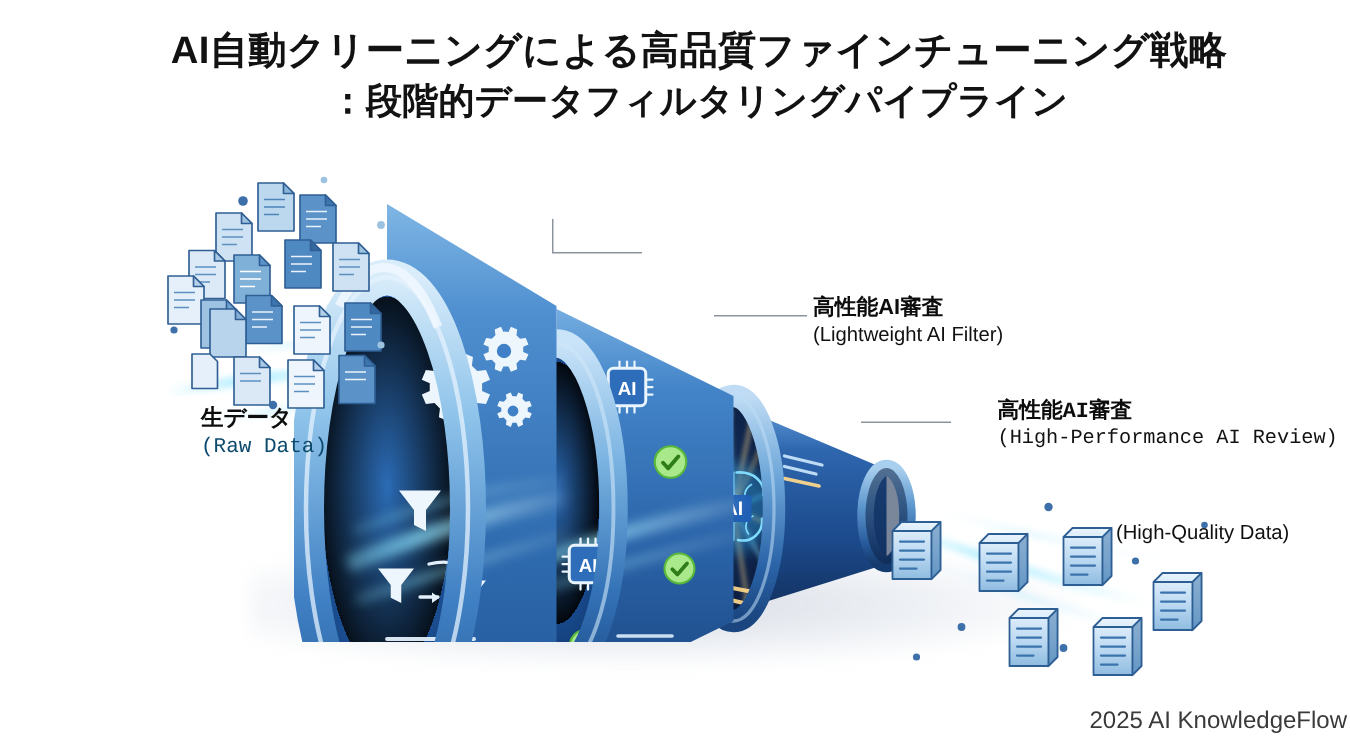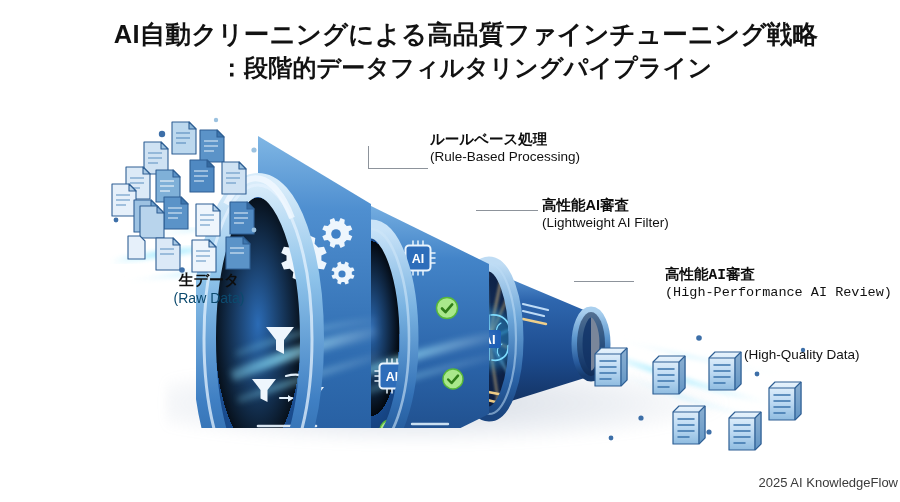--- a/index.html
+++ b/index.html
@@ -19,38 +19,38 @@
   }
   .title-line{
     font-weight:bold;color:#121212;letter-spacing:.2px;
     font-size:25.5px;line-height:33px;white-space:nowrap;
   }
   .title-line.l2{font-size:24px;}
 
   
   .footer{
     position:absolute;right:18px;bottom:12px;
-    font-size:13px;color:#3a3a3a;z-index:40;
+    font-size:16px;color:#3a3a3a;z-index:40;
   }
 
   
   .callout{position:absolute;z-index:35;}
   .callout .jp{
     font-size:14.5px;font-weight:bold;color:#0d0d0d;
     line-height:18px;white-space:nowrap;
   }
   .callout .en{
     font-size:13.5px;color:#111;line-height:18px;white-space:nowrap;
   }
   .leader{position:absolute;z-index:34;}
   .leader .h{position:absolute;height:0;border-top:1.6px solid #8d939b;}
   .leader .v{position:absolute;width:0;border-left:1.6px solid #8d939b;}
 
   
-  .left-label{position:absolute;z-index:35;text-align:center;}
+  .left-label{position:absolute;z-index:35;text-align:left;font-family:Liberation Mono, monospace;}
   .left-label .jp{font-size:15px;font-weight:bold;color:#0d0d0d;line-height:19px;}
   .left-label .en{font-size:14px;color:#0c4a6e;line-height:19px;}
 
   
   .ground-shadow{
     position:absolute;left:150px;top:368px;width:560px;height:78px;
     background:radial-gradient(ellipse at 45% 45%,rgba(105,125,155,.28) 0%,rgba(130,150,180,.14) 45%,rgba(255,255,255,0) 72%);
     filter:blur(5px);z-index:4;
   }
 
@@ -596,24 +596,20 @@
   </div>
 
   <div class="leader" style="left:460px;top:210px;width:62px;height:3px;">
     <div class="h" style="left:0;top:0;width:62px;"></div>
   </div>
 
   <div class="leader" style="left:558px;top:281px;width:60px;height:3px;">
     <div class="h" style="left:0;top:0;width:60px;"></div>
   </div>
 
-  <div class="callout" style="left:414px;top:130px;">
-    <div class="jp">ルールベース処理</div>
-    <div class="en">(Rule-Based Processing)</div>
-  </div>
 
   <div class="callout" style="left:526px;top:196px;">
     <div class="jp">高性能AI審査</div>
     <div class="en">(Lightweight AI Filter)</div>
   </div>
 
   <div class="callout" style="left:649px;top:266px;font-family:Liberation Mono, monospace;">
     <div class="jp">高性能AI審査</div>
     <div class="en">(High-Performance AI Review)</div>
   </div>

